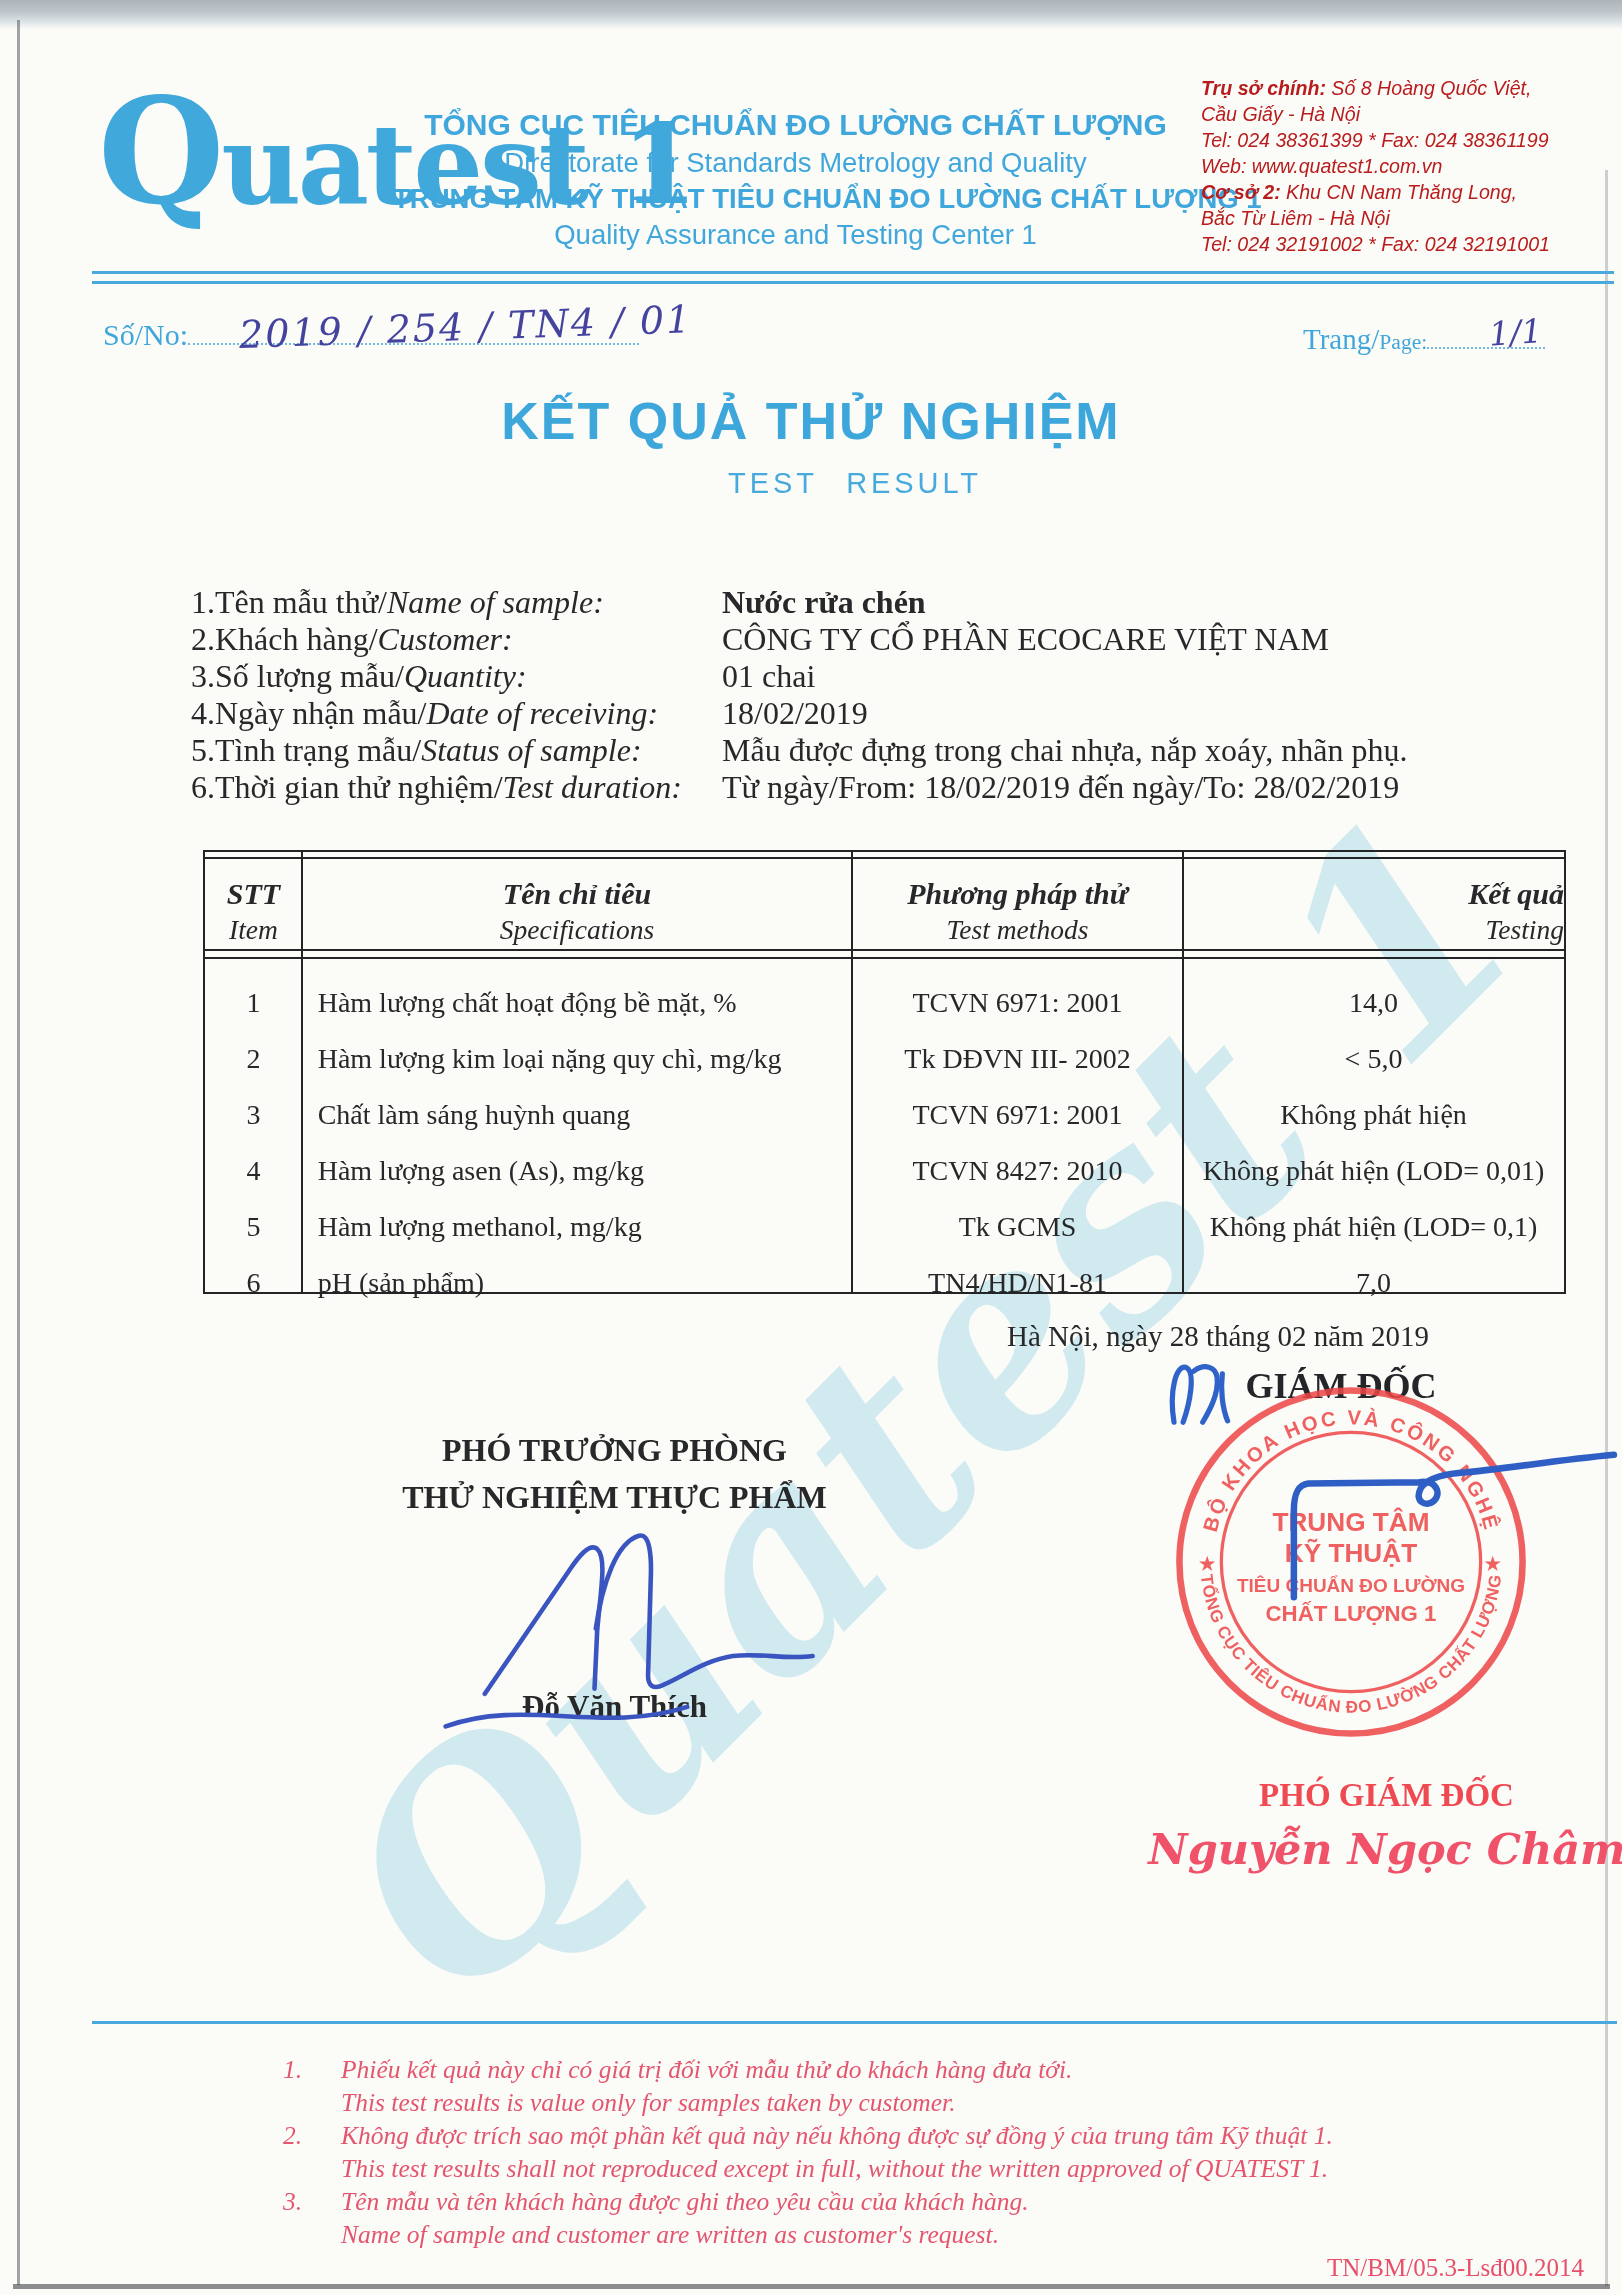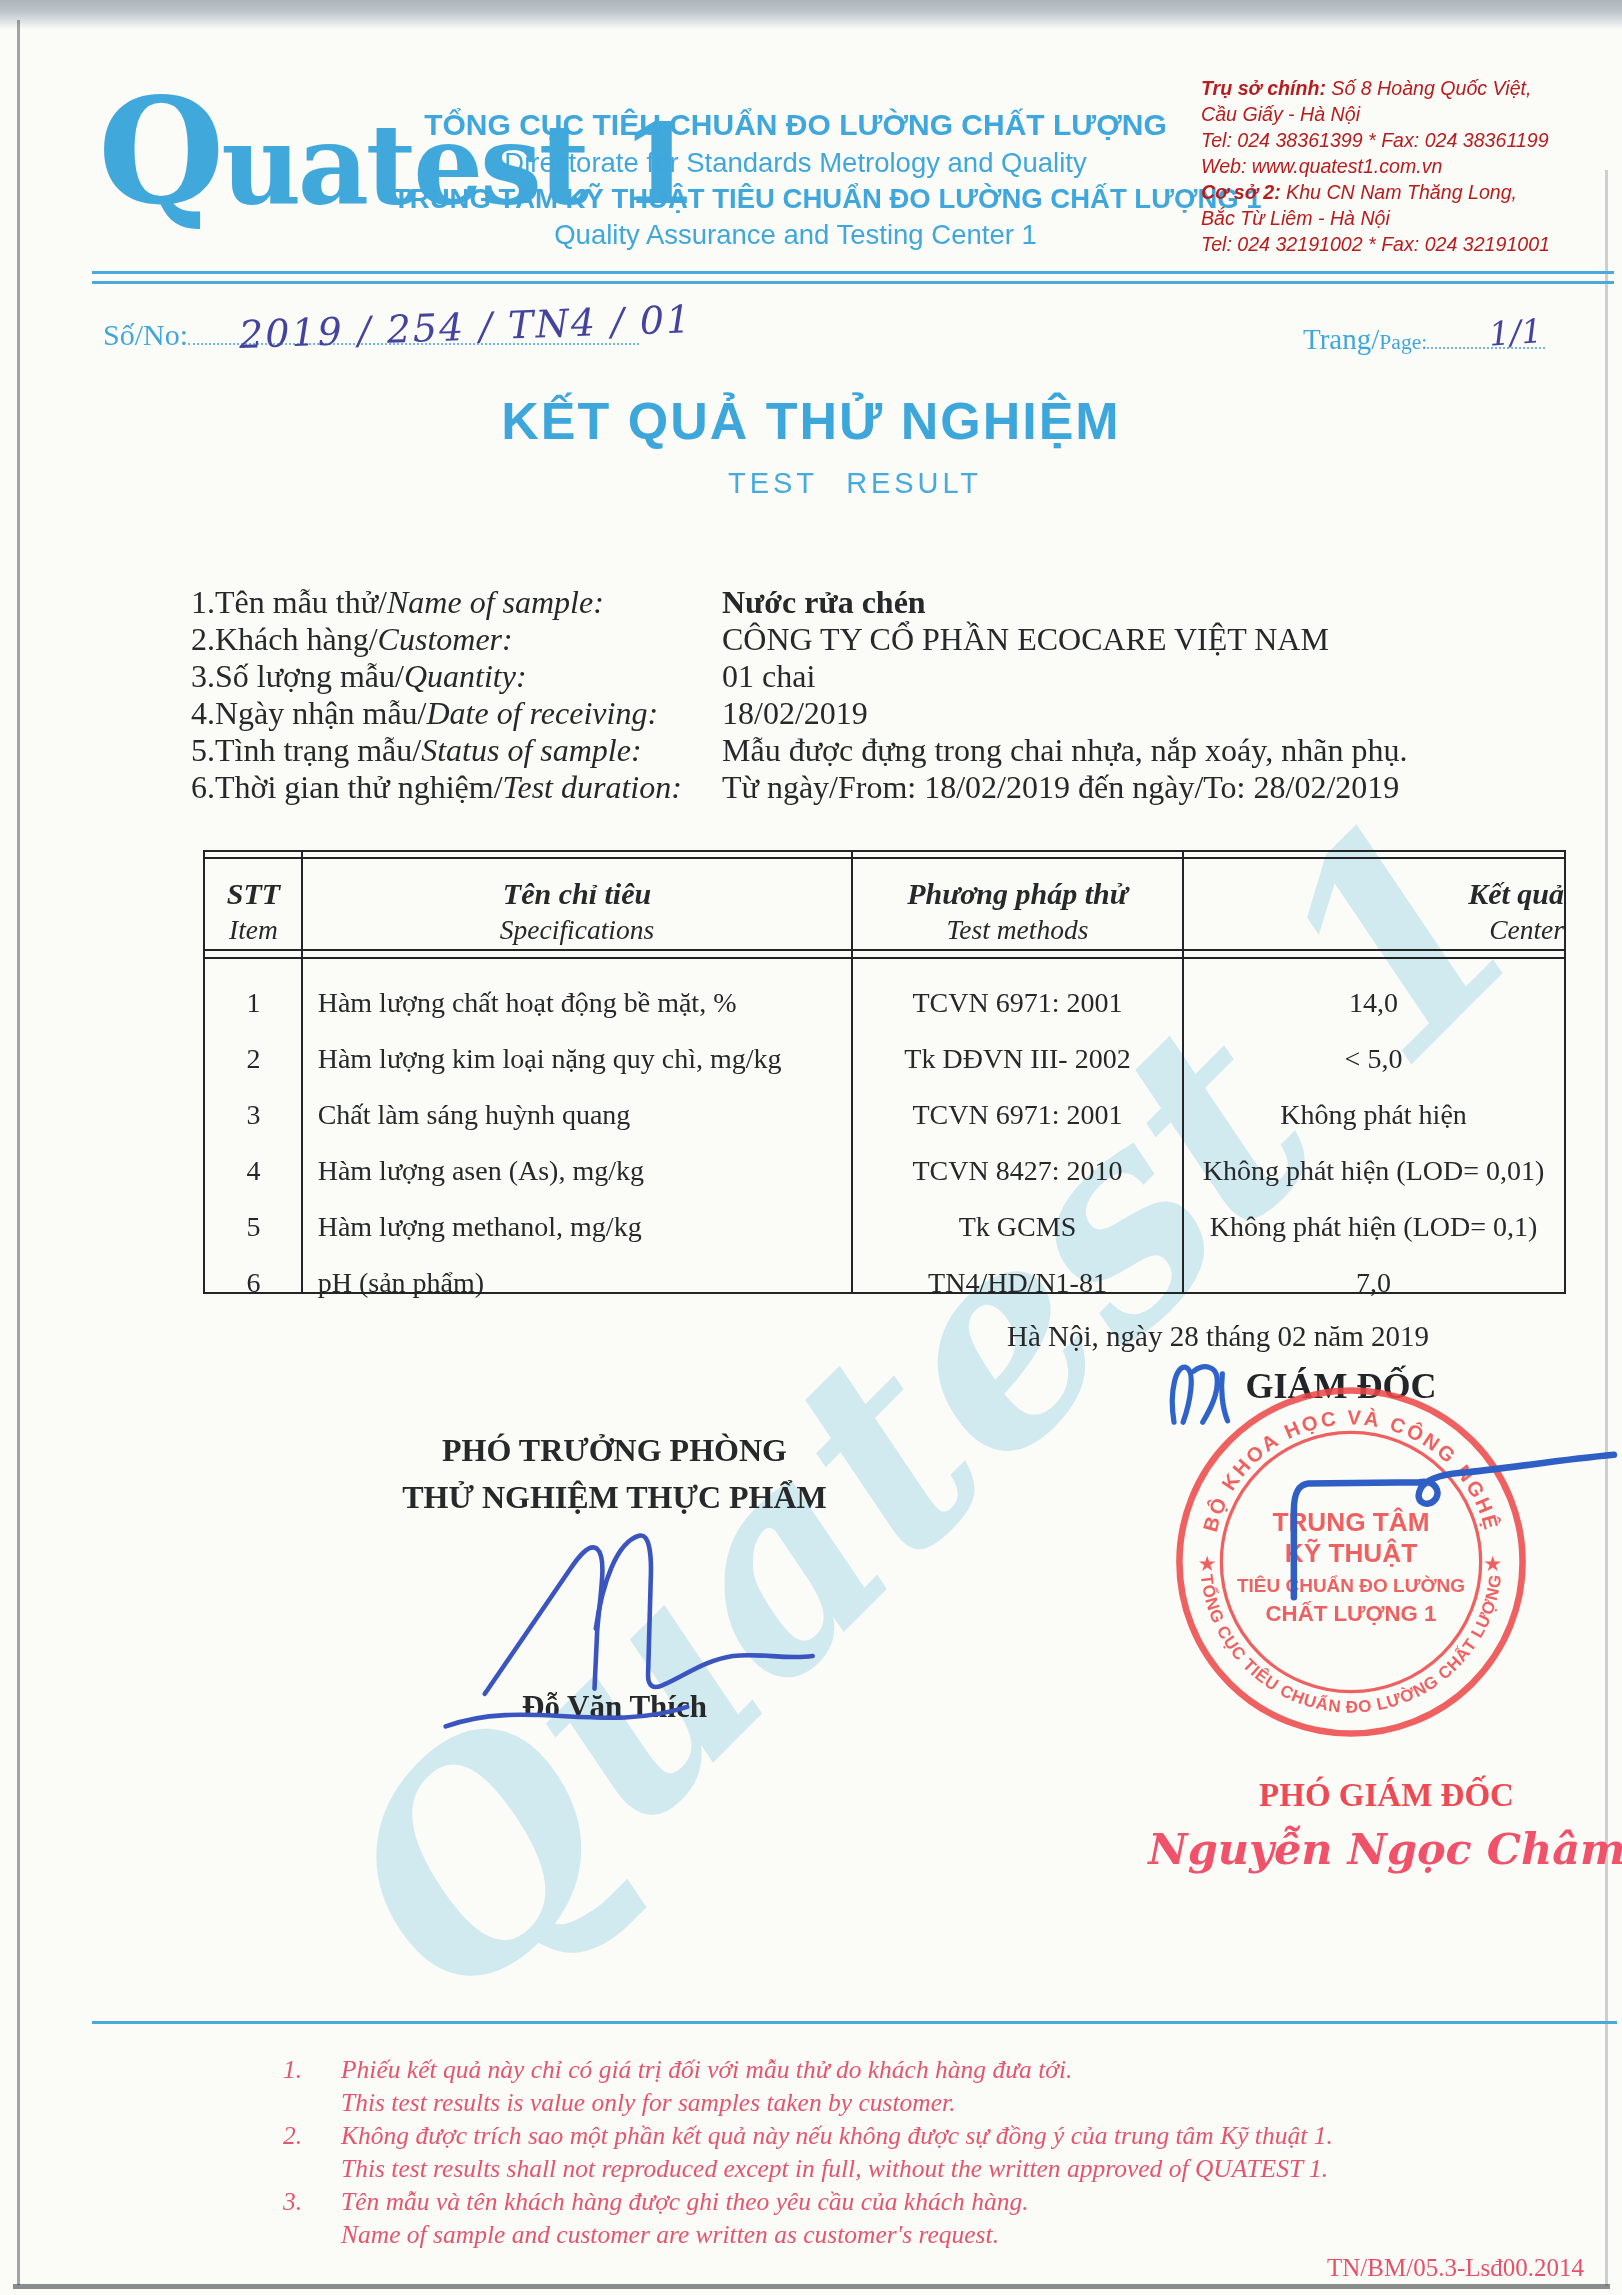--- a/index.html
+++ b/index.html
@@ -183,21 +183,21 @@
     <div class="th w2">
       <div class="vi">Tên chỉ tiêu</div>
       <div class="en">Specifications</div>
     </div>
     <div class="th w3">
       <div class="vi">Phương pháp thử</div>
       <div class="en">Test methods</div>
     </div>
     <div class="th w4">
       <div class="vi">Kết quả</div>
-      <div class="en">Center</div>
+      <div class="en">Testing</div>
     </div>
   </div>
   <div class="tbody">
     <div class="trow">
       <div class="td1">1</div>
       <div class="td2">Hàm lượng chất hoạt động bề mặt, %</div>
       <div class="td3">TCVN 6971: 2001</div>
       <div class="td4">14,0</div>
     </div>
     <div class="trow">

